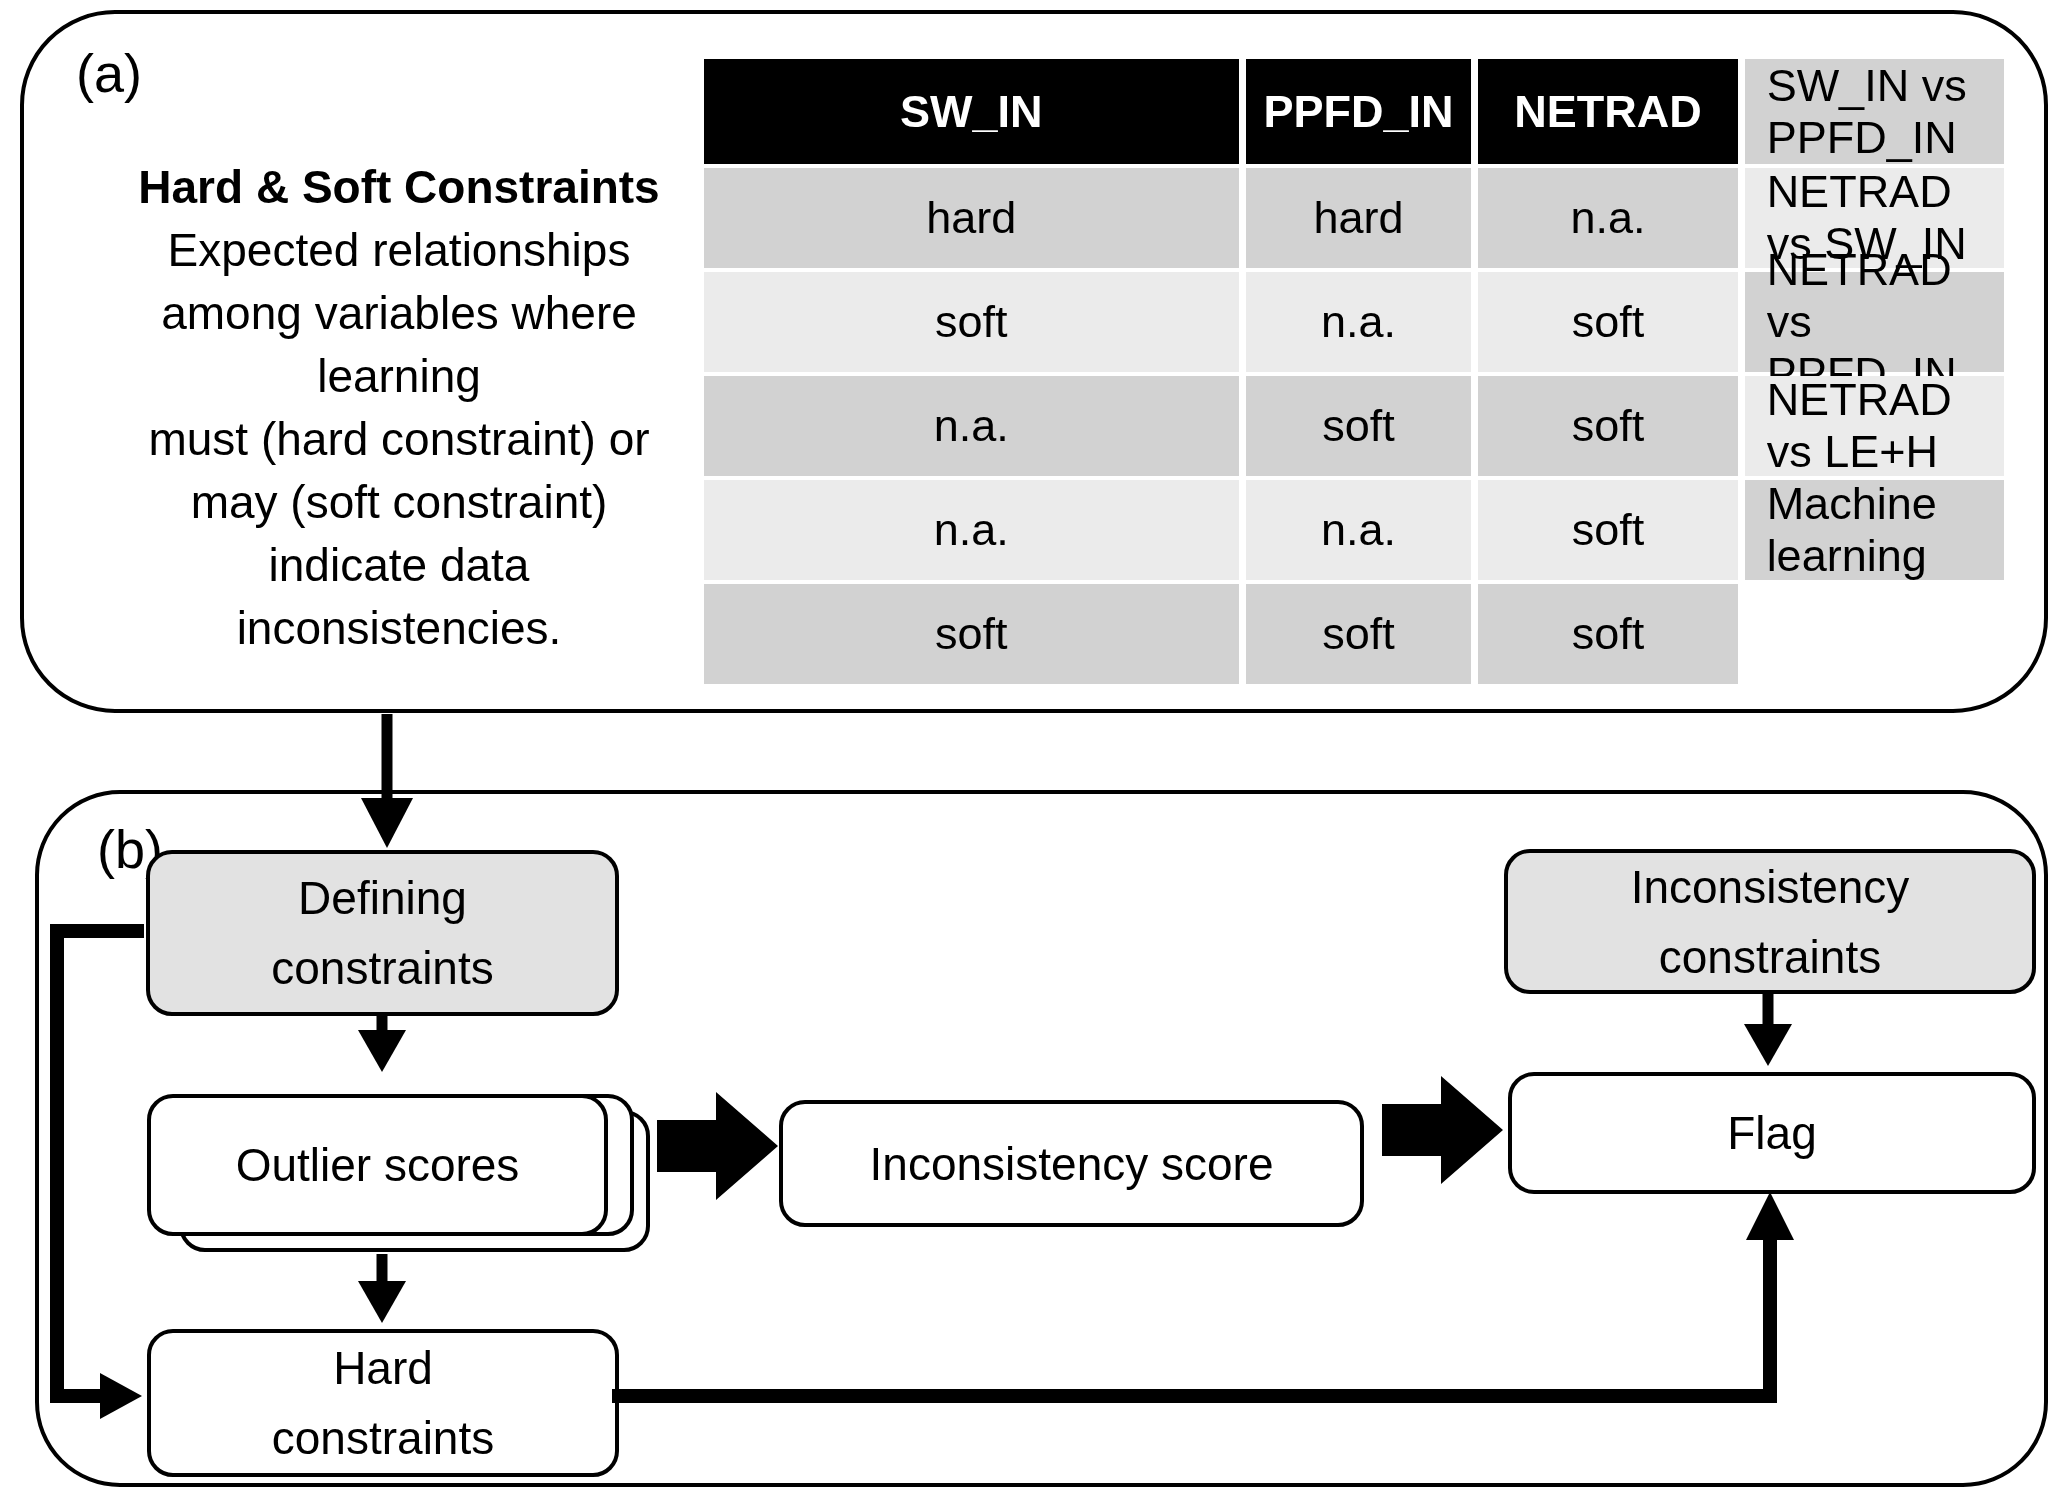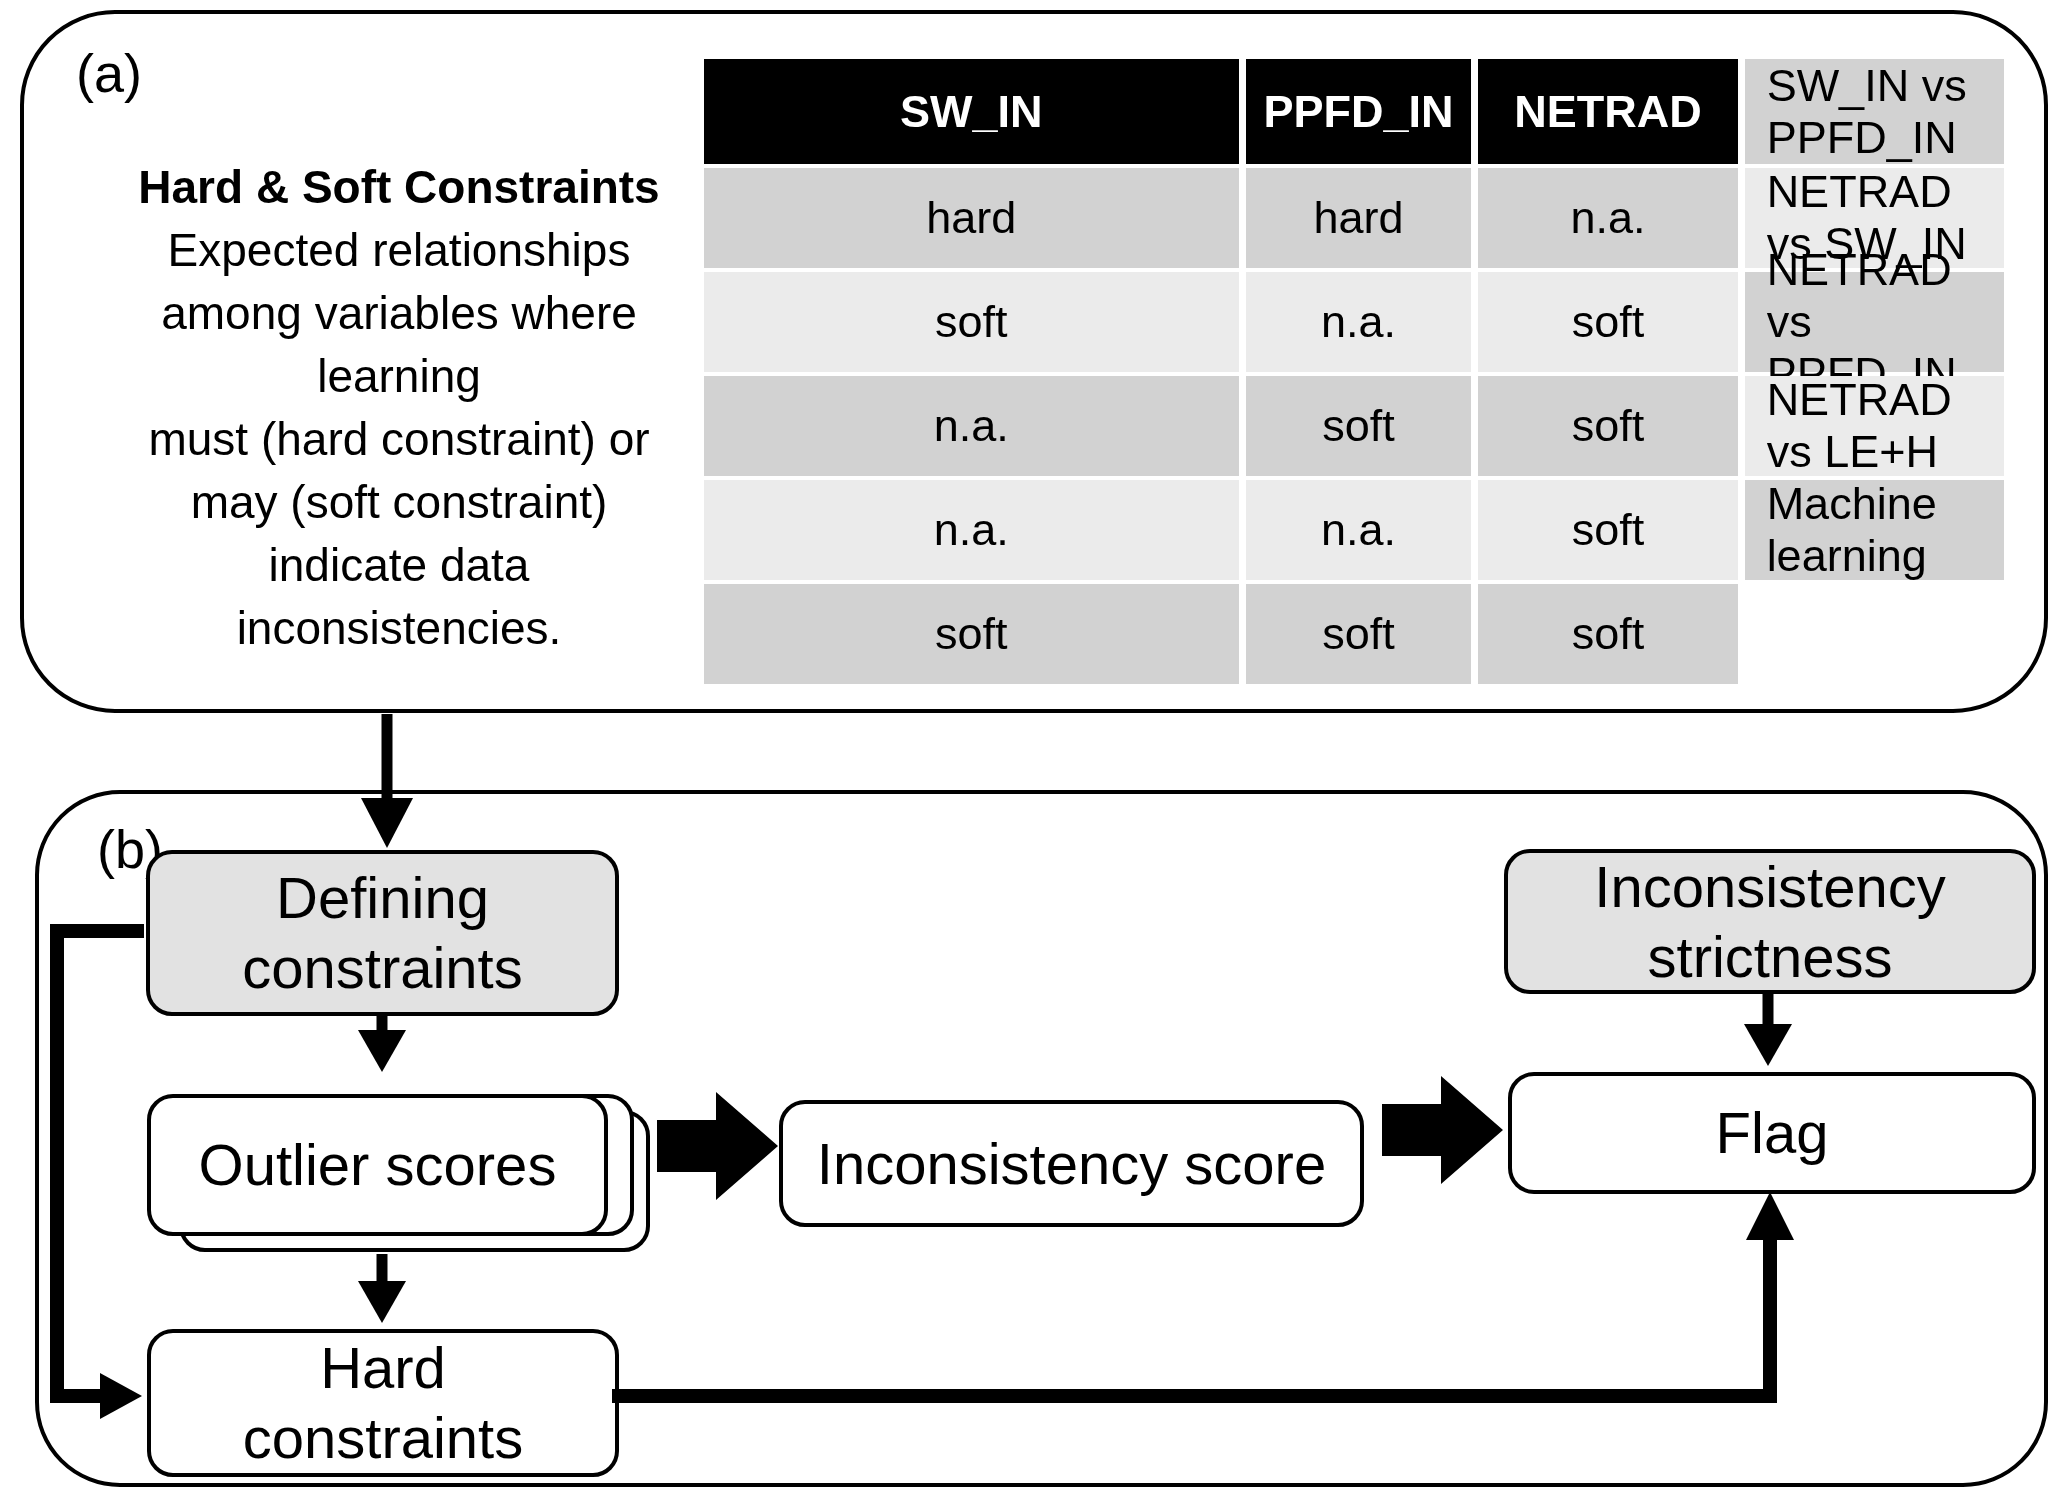--- a/index.html
+++ b/index.html
@@ -36,21 +36,21 @@
   }
   .td { display:flex; align-items:center; justify-content:center; }
   .td.c-example { justify-content:flex-start; padding-left:22px; box-sizing:border-box; }
   .r-dark  { background:var(--row_dark,#d2d2d2); }
   .r-light { background:var(--row_light,#ebebeb); }
 
   
   .node {
     position:absolute; border:4px solid #000; border-radius:26px; background:#fff;
     display:flex; align-items:center; justify-content:center; text-align:center;
-    font-size:58px; line-height:70px; white-space:pre-line; box-sizing:border-box;
+    font-size:46px; line-height:70px; white-space:pre-line; box-sizing:border-box;
   }
   .node.gray { background:var(--node_gray,#e2e2e2); }
 
   .stack { position:absolute; }
   .stack .layer {
     position:absolute; border:4px solid #000; border-radius:26px; background:#fff;
     box-sizing:border-box;
   }
   .stack .main { position:absolute; left:0; top:0; }
 
@@ -123,21 +123,21 @@
       <div class="layer" style="left:16px; top:16px; width:471px; height:142px;"></div>
       <div class="node main" style="left:0; top:16px; width:461px; height:142px;">Outlier scores</div>
     </div>
 
     <div class="node" style="left:108px; top:535px; width:472px; height:148px;">Hard
 constraints</div>
 
     <div class="node" style="left:740px; top:278px; width:585px; height:127px;margin-top:28px;">Inconsistency score</div>
 
     <div class="node gray" style="left:1465px; top:55px; width:532px; height:145px;">Inconsistency
-strictness</div>
+constraints</div>
 
     <div class="node" style="left:1469px; top:278px; width:528px; height:122px;">Flag</div>
   </section>
 
   <svg class="connectors" viewBox="0 0 2067 1509">
 
     <g>
       <path class="conn" d="M387,714 V798"></path>
       <polygon class="head" points="387,848 361,798 413,798"></polygon>
     </g>

